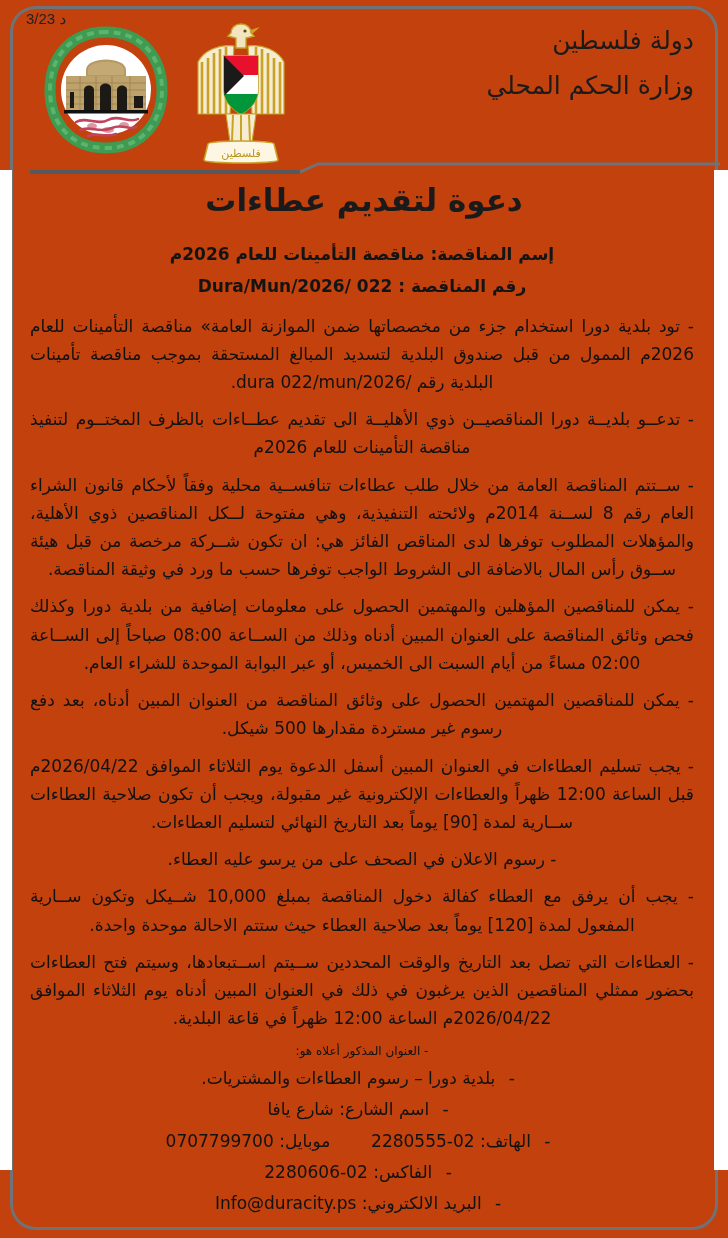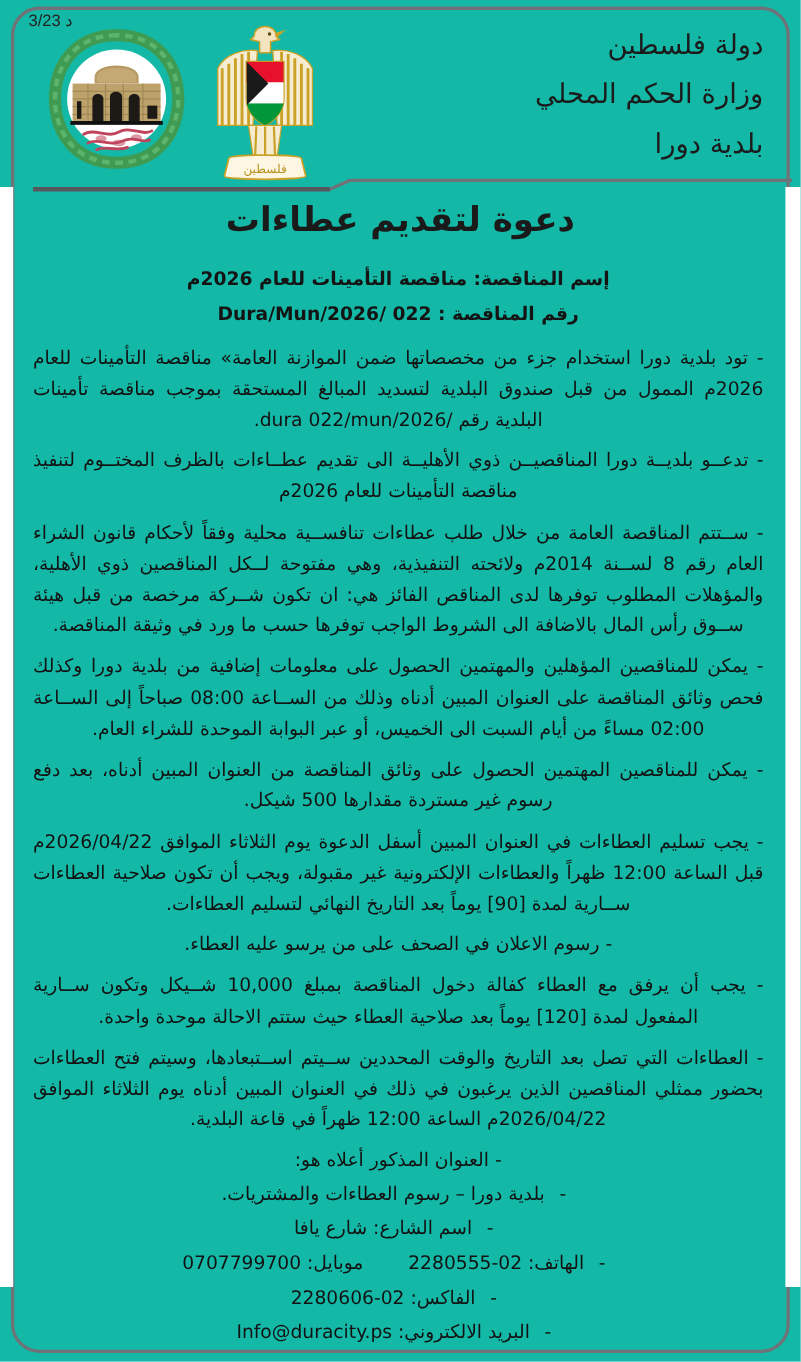--- a/index.html
+++ b/index.html
@@ -8,21 +8,21 @@
     padding: 0;
     background: #ffffff;
   }
   body {
     font-family: "DejaVu Sans", "Liberation Sans", sans-serif;
   }
   .page {
     position: relative;
     width: 728px;
     height: 1238px;
-    background: #14b8a6;
+    background: #c2410c;
     overflow: hidden;
     box-sizing: border-box;
   }
   
   .frame {
     position: absolute;
     left: 10px;
     top: 6px;
     width: 708px;
     height: 1224px;
@@ -139,21 +139,21 @@
     color: #121212;
     line-height: 1.66;
     text-align: justify;
     text-align-last: center;
     margin: 0 0 9px 0;
     letter-spacing: 0px;
   }
 
   
   .addr-intro {
-    font-size: 17px;
+    font-size: 12px;
     color: #121212;
     text-align: center;
     margin: 4px 0 2px 0;
     line-height: 1.6;
   }
   .addr-list {
     list-style: none;
     margin: 0;
     padding: 0;
   }
@@ -292,21 +292,20 @@
         <g>
           <path d="M22 126 C22 122 88 122 88 126 L92 142 C92 146 18 146 18 142 Z" fill="#fdf6e3" stroke="#c9a227" stroke-width="1.6"></path>
           <text x="55" y="139" font-size="11" fill="#b8941f" text-anchor="middle" font-family="'DejaVu Sans', sans-serif">فلسطين</text>
         </g>
       </svg>
     </div>
 
     <div class="header-titles">
       <div>دولة فلسطين</div>
       <div>وزارة الحكم المحلي</div>
-      <div>بلدية دورا</div>
     </div>
 
     <div class="divider-wrap">
       <svg width="728" height="20" viewBox="0 0 728 20" aria-hidden="true">
         <path d="M30 14 L300 14 L318 6 L720 6" fill="none" stroke="#6f7276" stroke-width="3"></path>
         <path d="M30 14 L300 14" fill="none" stroke="#55585c" stroke-width="4"></path>
       </svg>
     </div>
   </div>
 

